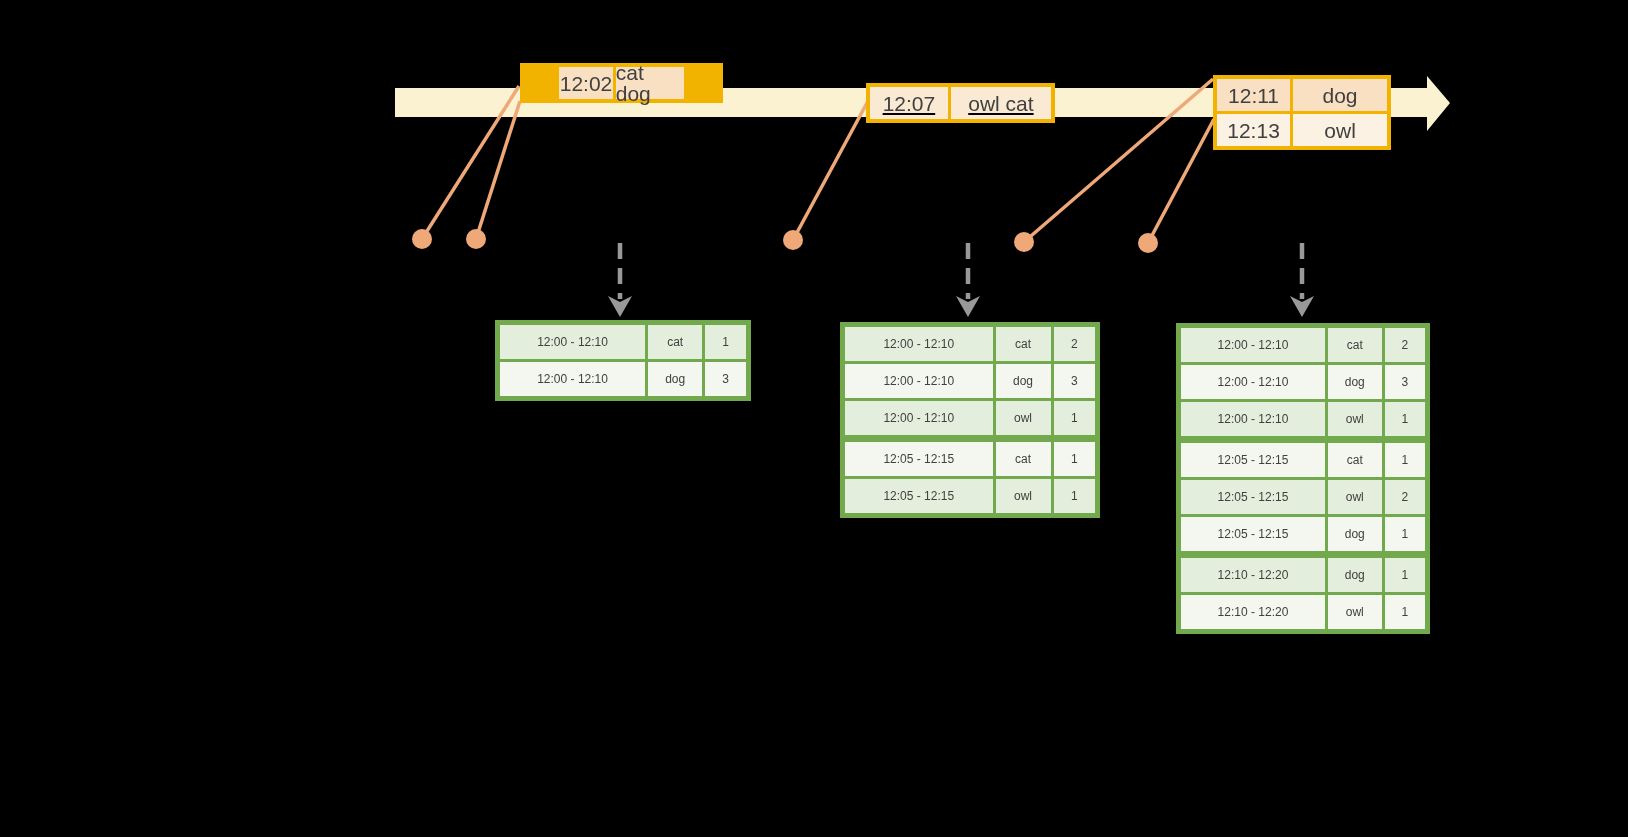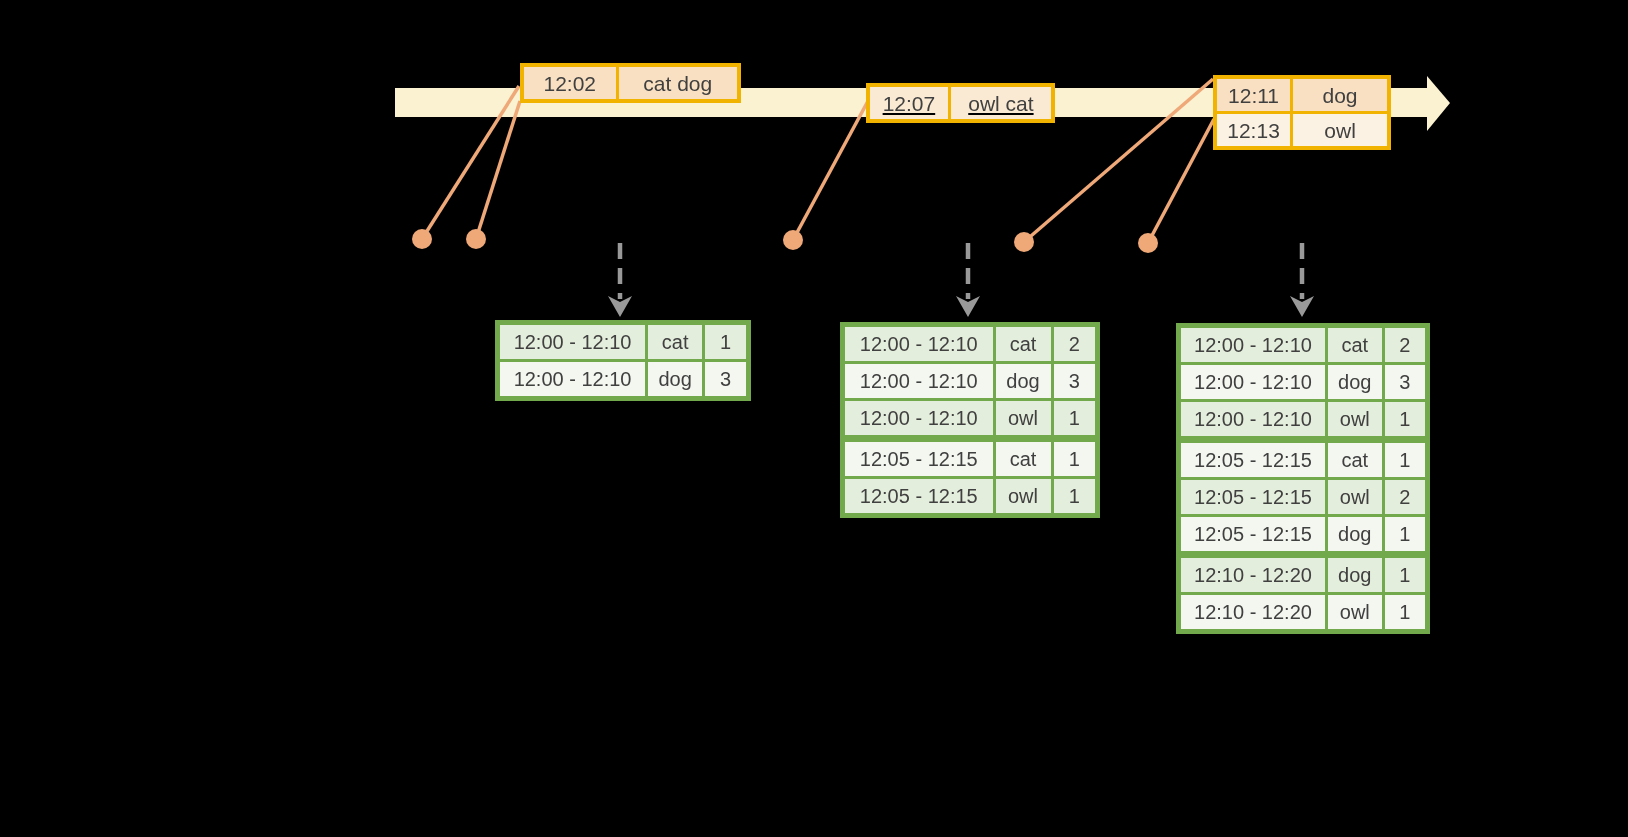--- a/index.html
+++ b/index.html
@@ -43,21 +43,21 @@
     background: var(--result_border, #72A94C);
     padding: 5px;
     display: flex; flex-direction: column; gap: 3px;
     box-sizing: border-box;
   }
   .rt-row { display: flex; gap: 3px; }
   .rt-row.group-break { margin-top: 4px; }
   .rt-cell {
     display: flex; align-items: center; justify-content: center;
     color: var(--text, #404040);
-    font-size: 20px;
+    font-size: 12px;
     line-height: 1;
   }
   .rt-window { width: 59%; }
   .rt-word   { width: 22%; }
   .rt-count  { flex: 1; }
   .rt-even .rt-cell { background: var(--result_fill_green, #E4EEDC); }
   .rt-odd  .rt-cell { background: var(--result_fill_white, #F3F7EF); }
 </style>
 </head>
 <body>
@@ -90,21 +90,21 @@
       <polygon points="608,296 620,317 632,296 620,302" style="fill: var(--trigger_arrow)"></polygon>
 
       <line x1="968" y1="243" x2="968" y2="299" style="stroke: var(--trigger_arrow)" stroke-width="4.5" stroke-dasharray="16 9"></line>
       <polygon points="956,296 968,317 980,296 968,302" style="fill: var(--trigger_arrow)"></polygon>
 
       <line x1="1302" y1="243" x2="1302" y2="299" style="stroke: var(--trigger_arrow)" stroke-width="4.5" stroke-dasharray="16 9"></line>
       <polygon points="1290,296 1302,317 1314,296 1302,302" style="fill: var(--trigger_arrow)"></polygon>
     </g>
   </svg>
 
-  <div class="event-table" style="left: 520px; top: 63px; width: 221px;">
+  <div class="event-table" style="left: 520px; top: 63px; width: 203px; align-items: center;">
       <div class="et-row" style="height: 32px;">
         <div class="et-cell et-time fill-dark">12:02</div>
         <div class="et-cell et-words fill-dark">cat dog</div>
       </div>
     </div>
   <div class="event-table" style="left: 866px; top: 83px; width: 189px;">
       <div class="et-row" style="height: 32px; text-decoration: underline;">
         <div class="et-cell et-time fill-mid">12:07</div>
         <div class="et-cell et-words fill-mid">owl cat</div>
       </div>

